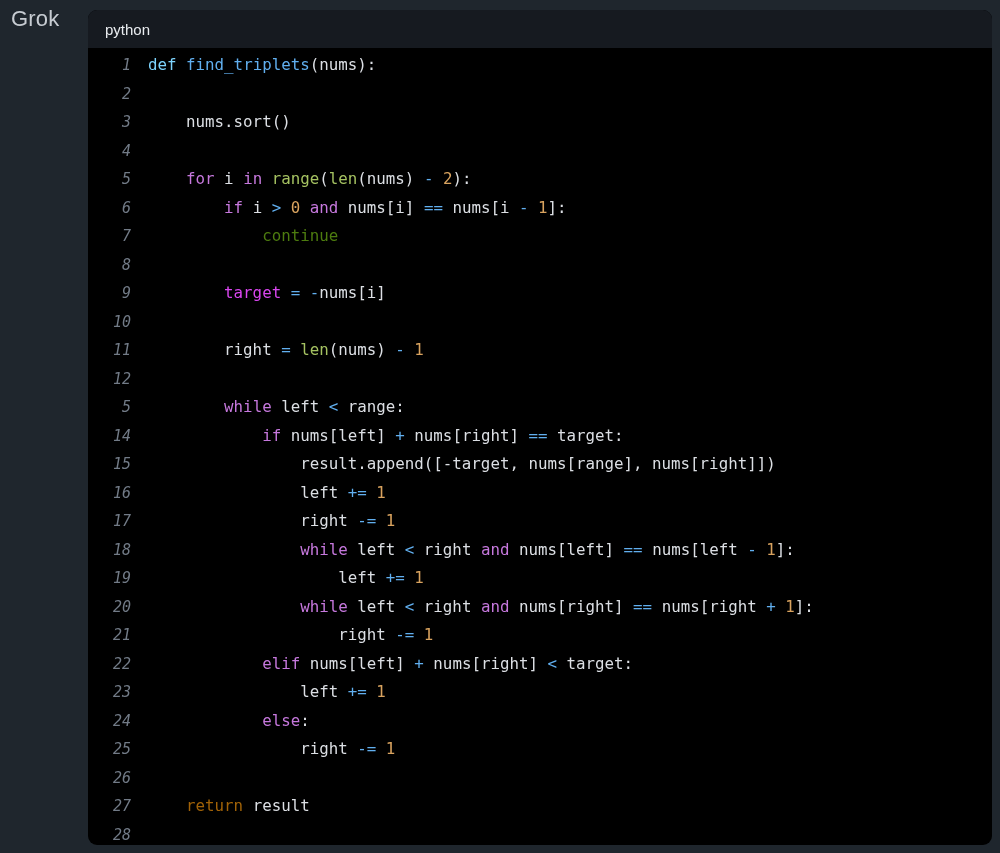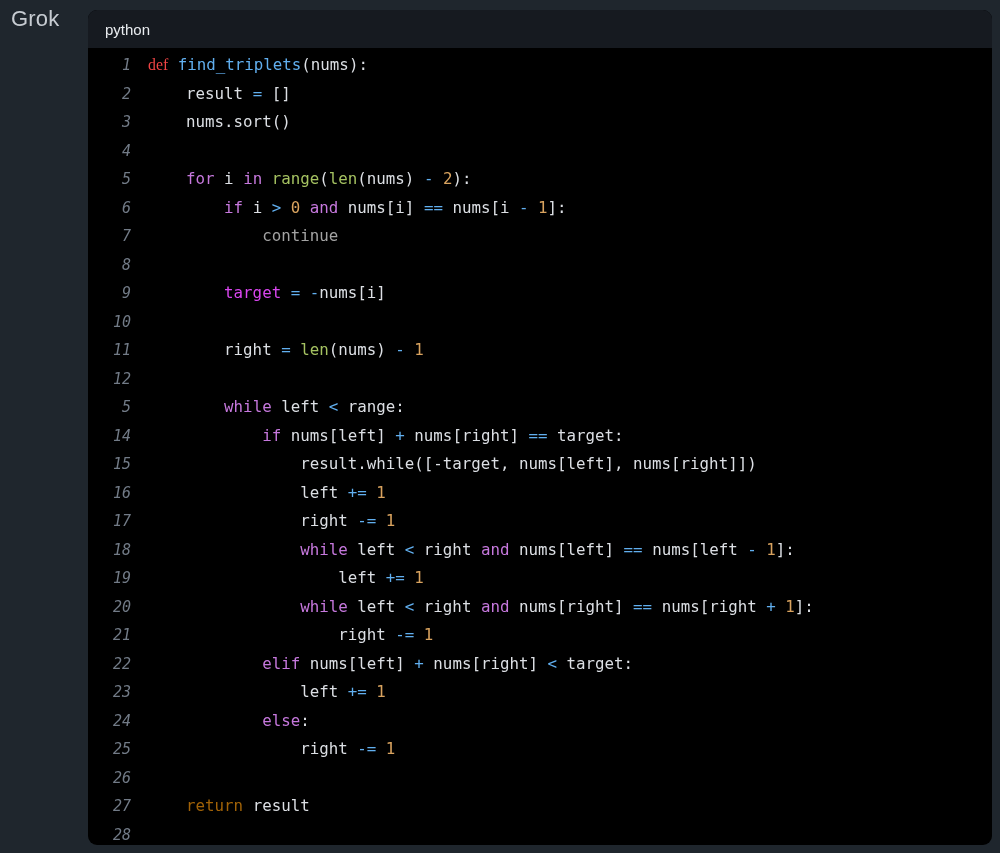--- a/index.html
+++ b/index.html
@@ -54,35 +54,35 @@
 <body>
 
 <div class="page">
   <div class="assistant-name">Grok</div>
 
   <div class="code-block">
     <div class="code-header">
       <span class="lang-label">python</span>
     </div>
     <div class="code-body" id="code-body">
-        <div class="line"><span class="ln">1</span><span class="lc"><span style="color: #ef4444; font-family: Liberation Serif, serif;">def</span><span style="color: rgb(220, 223, 228);"> </span><span style="color: rgb(97, 175, 239);">find_triplets</span><span style="color: rgb(220, 223, 228);">(nums):</span></span></div>
-        <div class="line"><span class="ln">2</span><span class="lc"><span style="color: rgb(220, 223, 228);">    result </span><span style="color: rgb(97, 175, 239);">=</span><span style="color: rgb(220, 223, 228);"> []</span></span></div>
+        <div class="line"><span class="ln">1</span><span class="lc"><span style="color: #7dd3fc;">def</span><span style="color: rgb(220, 223, 228);"> </span><span style="color: rgb(97, 175, 239);">find_triplets</span><span style="color: rgb(220, 223, 228);">(nums):</span></span></div>
+        <div class="line"><span class="ln">2</span></div>
         <div class="line"><span class="ln">3</span><span class="lc"><span style="color: rgb(220, 223, 228); margin-top: 8px;">    nums.sort()</span></span></div>
         <div class="line"><span class="ln">4</span><span class="lc"></span></div>
         <div class="line"><span class="ln">5</span><span class="lc"><span style="color: rgb(220, 223, 228);">    </span><span style="color: rgb(198, 120, 221);">for</span><span style="color: rgb(220, 223, 228);"> i </span><span style="color: rgb(198, 120, 221);">in</span><span style="color: rgb(220, 223, 228);"> </span><span style="color: rgb(165, 194, 97);">range</span><span style="color: rgb(220, 223, 228);">(</span><span style="color: rgb(165, 194, 97);">len</span><span style="color: rgb(220, 223, 228);">(nums) </span><span style="color: rgb(97, 175, 239);">-</span><span style="color: rgb(220, 223, 228);"> </span><span style="color: rgb(217, 163, 95);">2</span><span style="color: rgb(220, 223, 228);">):</span></span></div>
         <div class="line"><span class="ln">6</span><span class="lc"><span style="color: rgb(220, 223, 228);">        </span><span style="color: rgb(198, 120, 221);">if</span><span style="color: rgb(220, 223, 228);"> i </span><span style="color: rgb(97, 175, 239);">&gt;</span><span style="color: rgb(220, 223, 228);"> </span><span style="color: rgb(217, 163, 95);">0</span><span style="color: rgb(220, 223, 228);"> </span><span style="color: rgb(198, 120, 221);">and</span><span style="color: rgb(220, 223, 228);"> nums[i] </span><span style="color: rgb(97, 175, 239);">==</span><span style="color: rgb(220, 223, 228);"> nums[i </span><span style="color: rgb(97, 175, 239);">-</span><span style="color: rgb(220, 223, 228);"> </span><span style="color: rgb(217, 163, 95);">1</span><span style="color: rgb(220, 223, 228);">]:</span></span></div>
-        <div class="line"><span class="ln">7</span><span class="lc"><span style="color: rgb(220, 223, 228);">            </span><span style="color: #a3a3a3; margin-top: 40px;">continue</span></span></div>
+        <div class="line"><span class="ln">7</span><span class="lc"><span style="color: rgb(220, 223, 228);">            </span><span style="color: #4d7c0f; margin-top: 40px;">continue</span></span></div>
         <div class="line"><span class="ln">8</span><span class="lc"></span></div>
         <div class="line"><span class="ln">9</span><span class="lc"><span style="color: #d946ef;">        target </span><span style="color: rgb(97, 175, 239);">=</span><span style="color: rgb(220, 223, 228);"> </span><span style="color: rgb(97, 175, 239);">-</span><span style="color: rgb(220, 223, 228);">nums[i]</span></span></div>
         <div class="line"><span class="ln">10</span></div>
         <div class="line"><span class="ln">11</span><span class="lc"><span style="color: rgb(220, 223, 228);">        right </span><span style="color: rgb(97, 175, 239);">=</span><span style="color: rgb(220, 223, 228);"> </span><span style="color: rgb(165, 194, 97);">len</span><span style="color: rgb(220, 223, 228);">(nums) </span><span style="color: rgb(97, 175, 239);">-</span><span style="color: rgb(220, 223, 228);"> </span><span style="color: rgb(217, 163, 95);">1</span></span></div>
         <div class="line"><span class="ln">12</span><span class="lc"></span></div>
         <div class="line"><span class="ln">5</span><span class="lc"><span style="color: rgb(220, 223, 228);">        </span><span style="color: rgb(198, 120, 221);">while</span><span style="color: rgb(220, 223, 228);"> left </span><span style="color: rgb(97, 175, 239);">&lt;</span><span style="color: rgb(220, 223, 228);"> range:</span></span></div>
         <div class="line"><span class="ln">14</span><span class="lc"><span style="color: rgb(220, 223, 228);">            </span><span style="color: rgb(198, 120, 221);">if</span><span style="color: rgb(220, 223, 228);"> nums[left] </span><span style="color: rgb(97, 175, 239);">+</span><span style="color: rgb(220, 223, 228);"> nums[right] </span><span style="color: rgb(97, 175, 239);">==</span><span style="color: rgb(220, 223, 228);"> target:</span></span></div>
-        <div class="line"><span class="ln">15</span><span class="lc"><span style="color: rgb(220, 223, 228);">                result.while([-target, nums[left], nums[right]])</span></span></div>
+        <div class="line"><span class="ln">15</span><span class="lc"><span style="color: rgb(220, 223, 228);">                result.append([-target, nums[range], nums[right]])</span></span></div>
         <div class="line"><span class="ln">16</span><span class="lc"><span style="color: rgb(220, 223, 228);">                left </span><span style="color: rgb(97, 175, 239);">+=</span><span style="color: rgb(220, 223, 228);"> </span><span style="color: rgb(217, 163, 95);">1</span></span></div>
         <div class="line"><span class="ln">17</span><span class="lc"><span style="color: rgb(220, 223, 228);">                right </span><span style="color: rgb(97, 175, 239);">-=</span><span style="color: rgb(220, 223, 228);"> </span><span style="color: rgb(217, 163, 95);">1</span></span></div>
         <div class="line"><span class="ln">18</span><span class="lc"><span style="color: rgb(220, 223, 228);">                </span><span style="color: rgb(198, 120, 221);">while</span><span style="color: rgb(220, 223, 228);"> left </span><span style="color: rgb(97, 175, 239);">&lt;</span><span style="color: rgb(220, 223, 228);"> right </span><span style="color: rgb(198, 120, 221);">and</span><span style="color: rgb(220, 223, 228);"> nums[left] </span><span style="color: rgb(97, 175, 239);">==</span><span style="color: rgb(220, 223, 228);"> nums[left </span><span style="color: rgb(97, 175, 239);">-</span><span style="color: rgb(220, 223, 228);"> </span><span style="color: rgb(217, 163, 95);">1</span><span style="color: rgb(220, 223, 228);">]:</span></span></div>
         <div class="line"><span class="ln">19</span><span class="lc"><span style="color: rgb(220, 223, 228);">                    left </span><span style="color: rgb(97, 175, 239);">+=</span><span style="color: rgb(220, 223, 228);"> </span><span style="color: rgb(217, 163, 95);">1</span></span></div>
         <div class="line"><span class="ln">20</span><span class="lc"><span style="color: rgb(220, 223, 228);">                </span><span style="color: rgb(198, 120, 221);">while</span><span style="color: rgb(220, 223, 228);"> left </span><span style="color: rgb(97, 175, 239);">&lt;</span><span style="color: rgb(220, 223, 228);"> right </span><span style="color: rgb(198, 120, 221);">and</span><span style="color: rgb(220, 223, 228);"> nums[right] </span><span style="color: rgb(97, 175, 239);">==</span><span style="color: rgb(220, 223, 228);"> nums[right </span><span style="color: rgb(97, 175, 239);">+</span><span style="color: rgb(220, 223, 228);"> </span><span style="color: rgb(217, 163, 95);">1</span><span style="color: rgb(220, 223, 228);">]:</span></span></div>
         <div class="line"><span class="ln">21</span><span class="lc"><span style="color: rgb(220, 223, 228);">                    right </span><span style="color: rgb(97, 175, 239);">-=</span><span style="color: rgb(220, 223, 228);"> </span><span style="color: rgb(217, 163, 95);">1</span></span></div>
         <div class="line"><span class="ln">22</span><span class="lc"><span style="color: rgb(220, 223, 228);">            </span><span style="color: rgb(198, 120, 221);">elif</span><span style="color: rgb(220, 223, 228);"> nums[left] </span><span style="color: rgb(97, 175, 239);">+</span><span style="color: rgb(220, 223, 228);"> nums[right] </span><span style="color: rgb(97, 175, 239);">&lt;</span><span style="color: rgb(220, 223, 228);"> target:</span></span></div>
         <div class="line"><span class="ln">23</span><span class="lc"><span style="color: rgb(220, 223, 228);">                left </span><span style="color: rgb(97, 175, 239);">+=</span><span style="color: rgb(220, 223, 228);"> </span><span style="color: rgb(217, 163, 95);">1</span></span></div>
         <div class="line"><span class="ln">24</span><span class="lc"><span style="color: rgb(220, 223, 228);">            </span><span style="color: rgb(198, 120, 221);">else</span><span style="color: rgb(220, 223, 228);">:</span></span></div>
         <div class="line"><span class="ln">25</span><span class="lc"><span style="color: rgb(220, 223, 228);">                right </span><span style="color: rgb(97, 175, 239);">-=</span><span style="color: rgb(220, 223, 228);"> </span><span style="color: rgb(217, 163, 95);">1</span></span></div>

